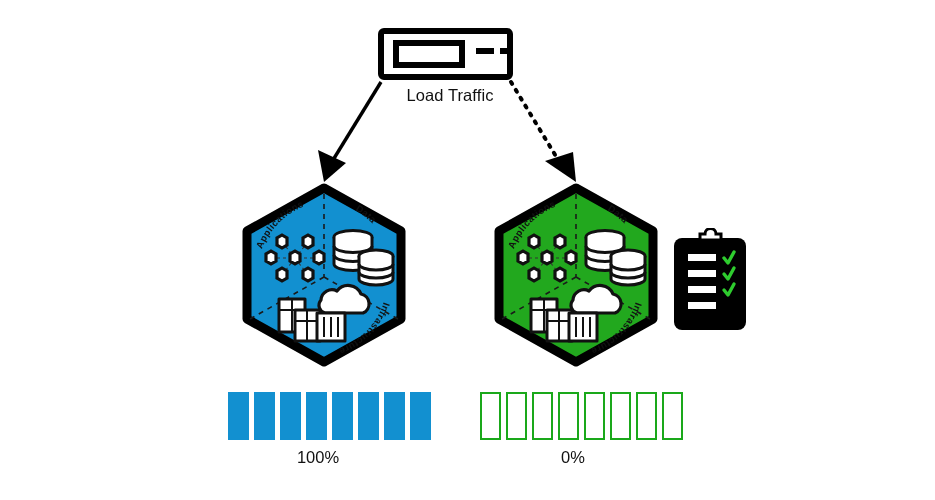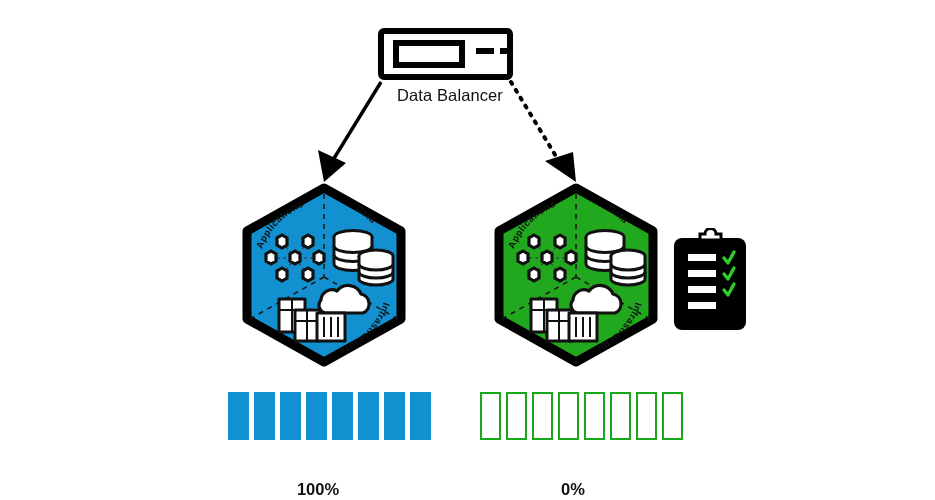--- a/index.html
+++ b/index.html
@@ -86,44 +86,43 @@
     height: 48px;
     box-sizing: border-box;
   }
   .bar.filled-blue { background: #1290d0; }
   .bar.outline-green {
     background: #ffffff;
     border: 2px solid #1aa81a;
   }
   .pct {
     position: absolute;
-    top: 480px;
+    top: 448px;
     width: 200px;
     text-align: center;
     font-size: 16.5px;
     color: #111111;
-    font-weight: bold;
   }
   #pct-blue { left: 218px; }
   #pct-green { left: 473px; }
 </style>
 </head>
 <body>
 
 <div id="stage">
 
   <div id="lb-node">
     <svg width="135" height="52" viewBox="0 0 135 52">
       <rect x="3" y="3" width="129" height="46" rx="3" fill="#ffffff" stroke="#000000" stroke-width="6"></rect>
       <rect x="18" y="15" width="66" height="22" fill="#ffffff" stroke="#000000" stroke-width="6"></rect>
       <rect x="98" y="20" width="18" height="6" fill="#000000"></rect>
       <rect x="122" y="20" width="7" height="6" fill="#000000"></rect>
     </svg>
   </div>
-  <div id="lb-label">Data Balancer</div>
+  <div id="lb-label">Load Traffic</div>
 
   <svg id="arrows" viewBox="0 0 935 500">
 
     <g>
       <line x1="381" y1="82" x2="333" y2="160" stroke="#000000" stroke-width="3.4"></line>
       <polygon points="324,182 318,150 346,163" fill="#000000"></polygon>
     </g>
 
     <g>
       <line x1="511" y1="82" x2="557" y2="158" stroke="#000000" stroke-width="4" stroke-dasharray="2.2 7" stroke-linecap="round"></line>

